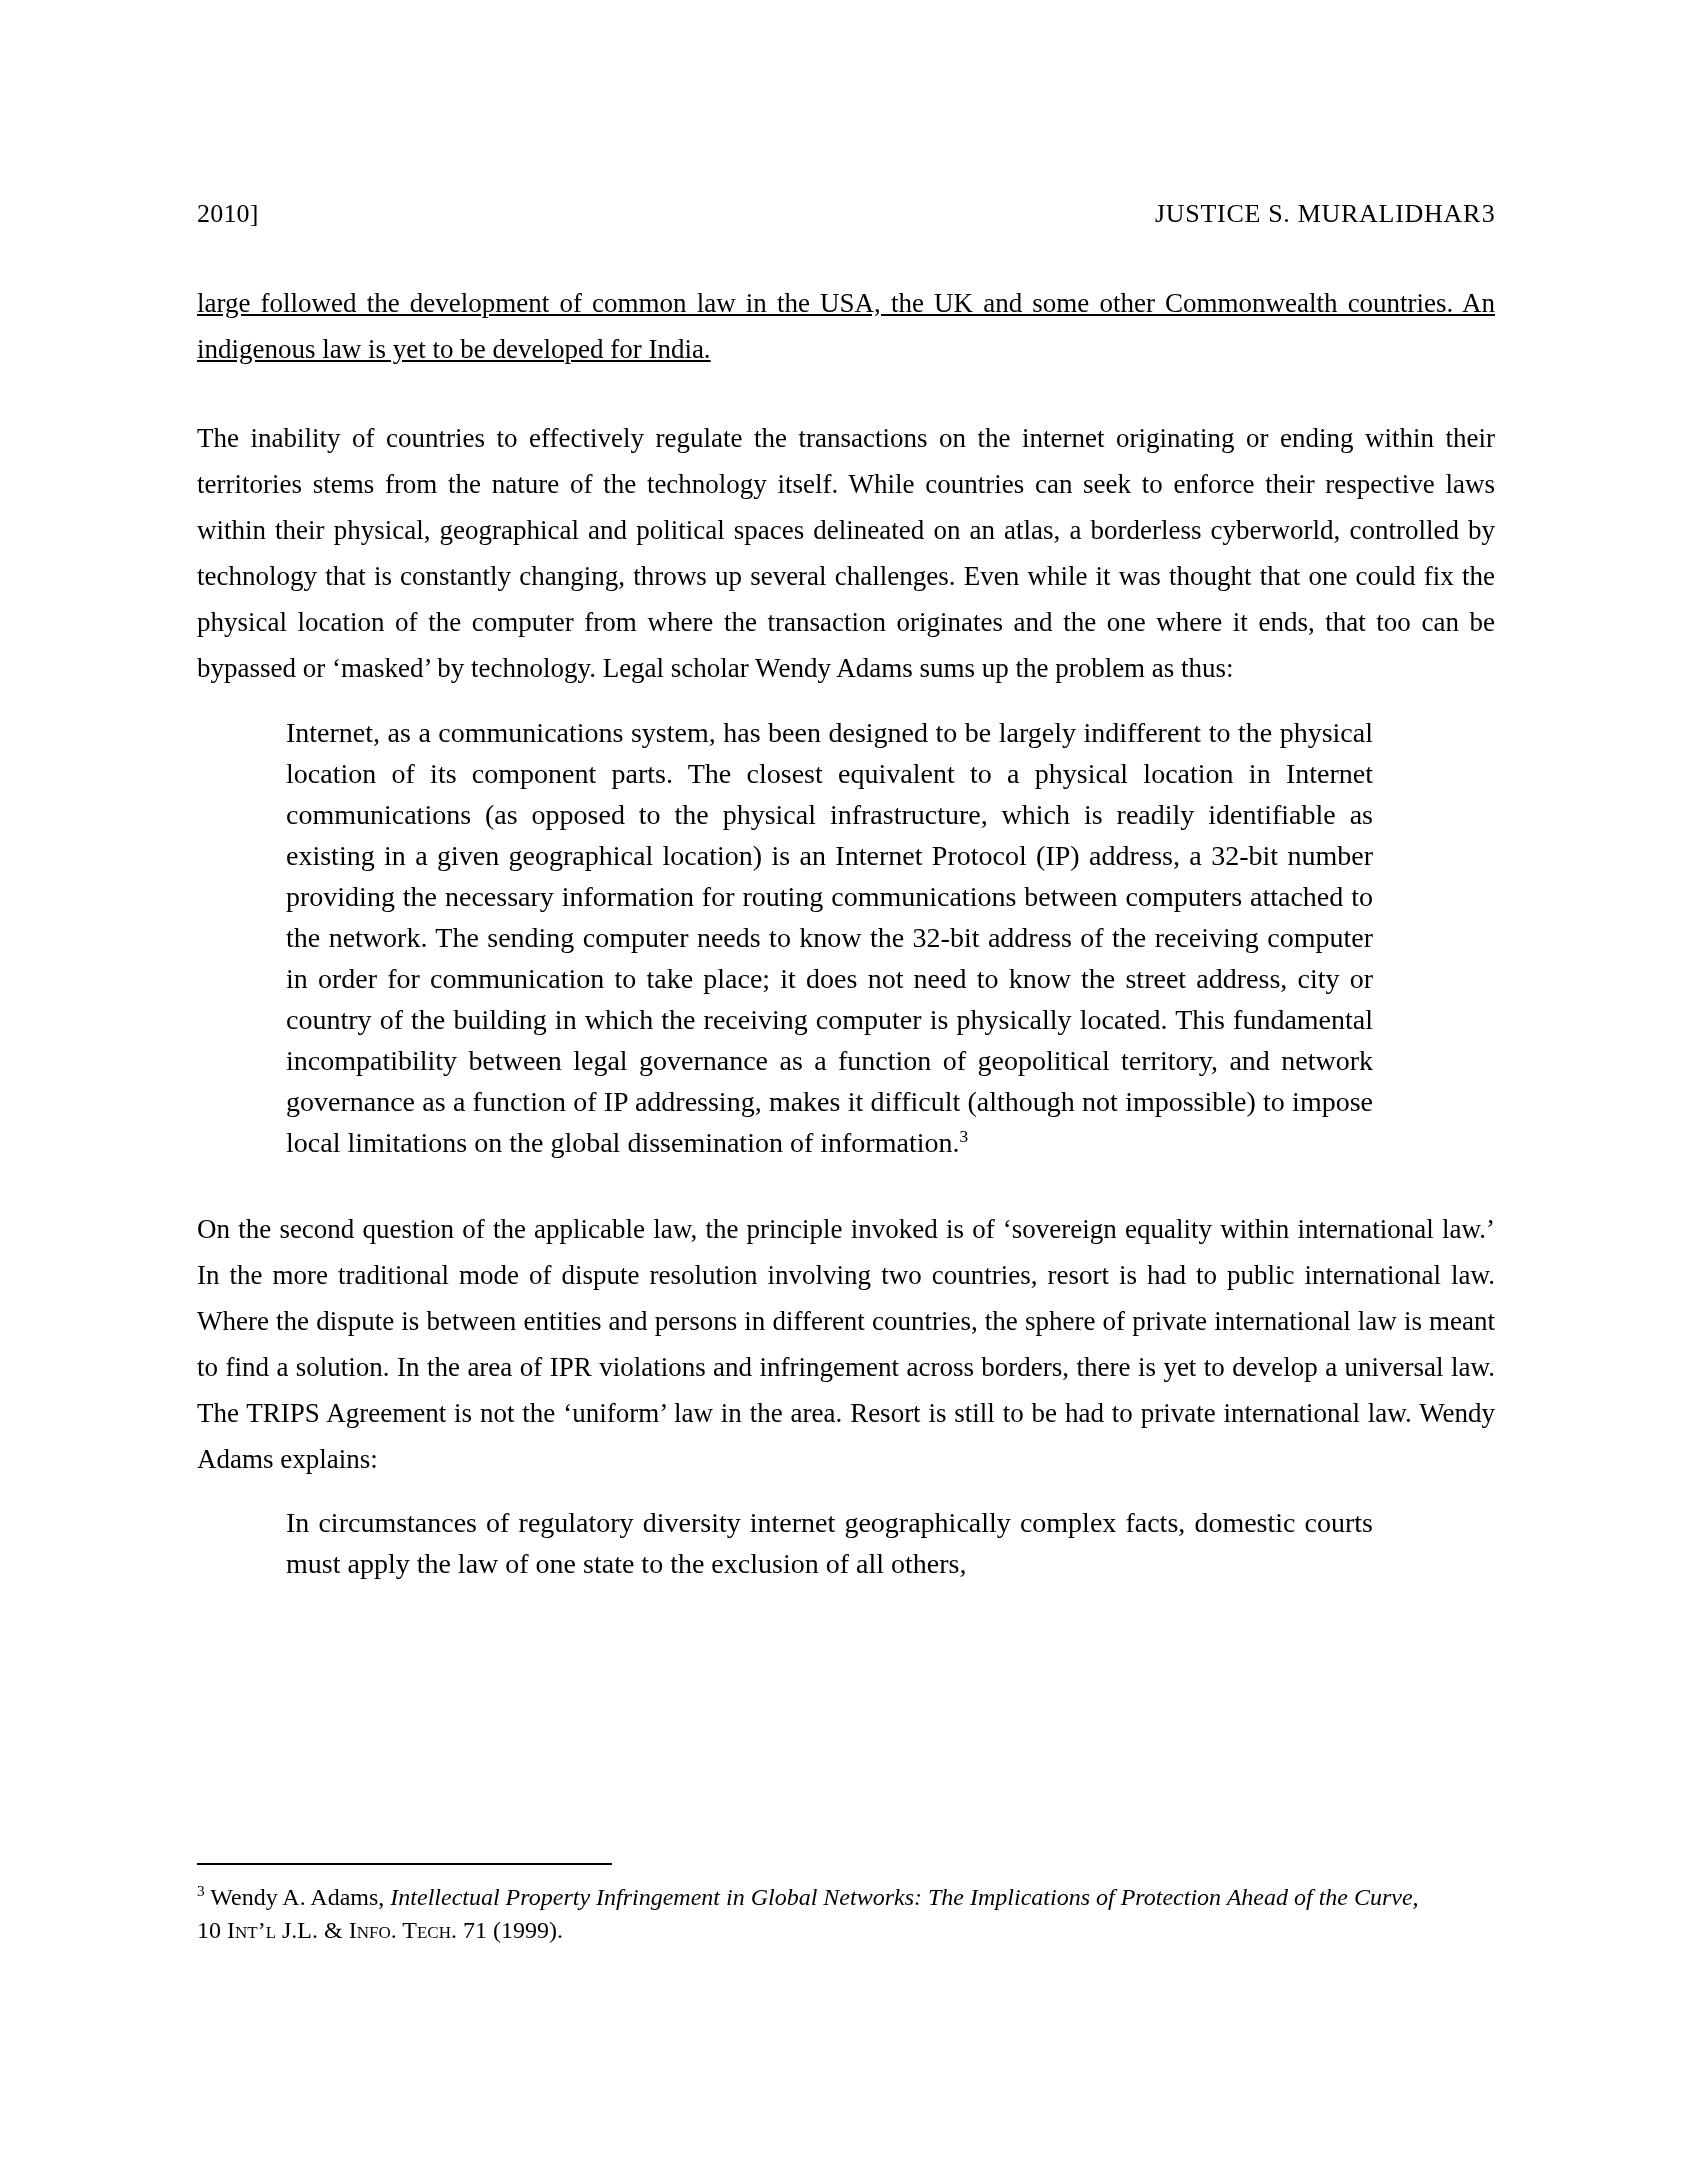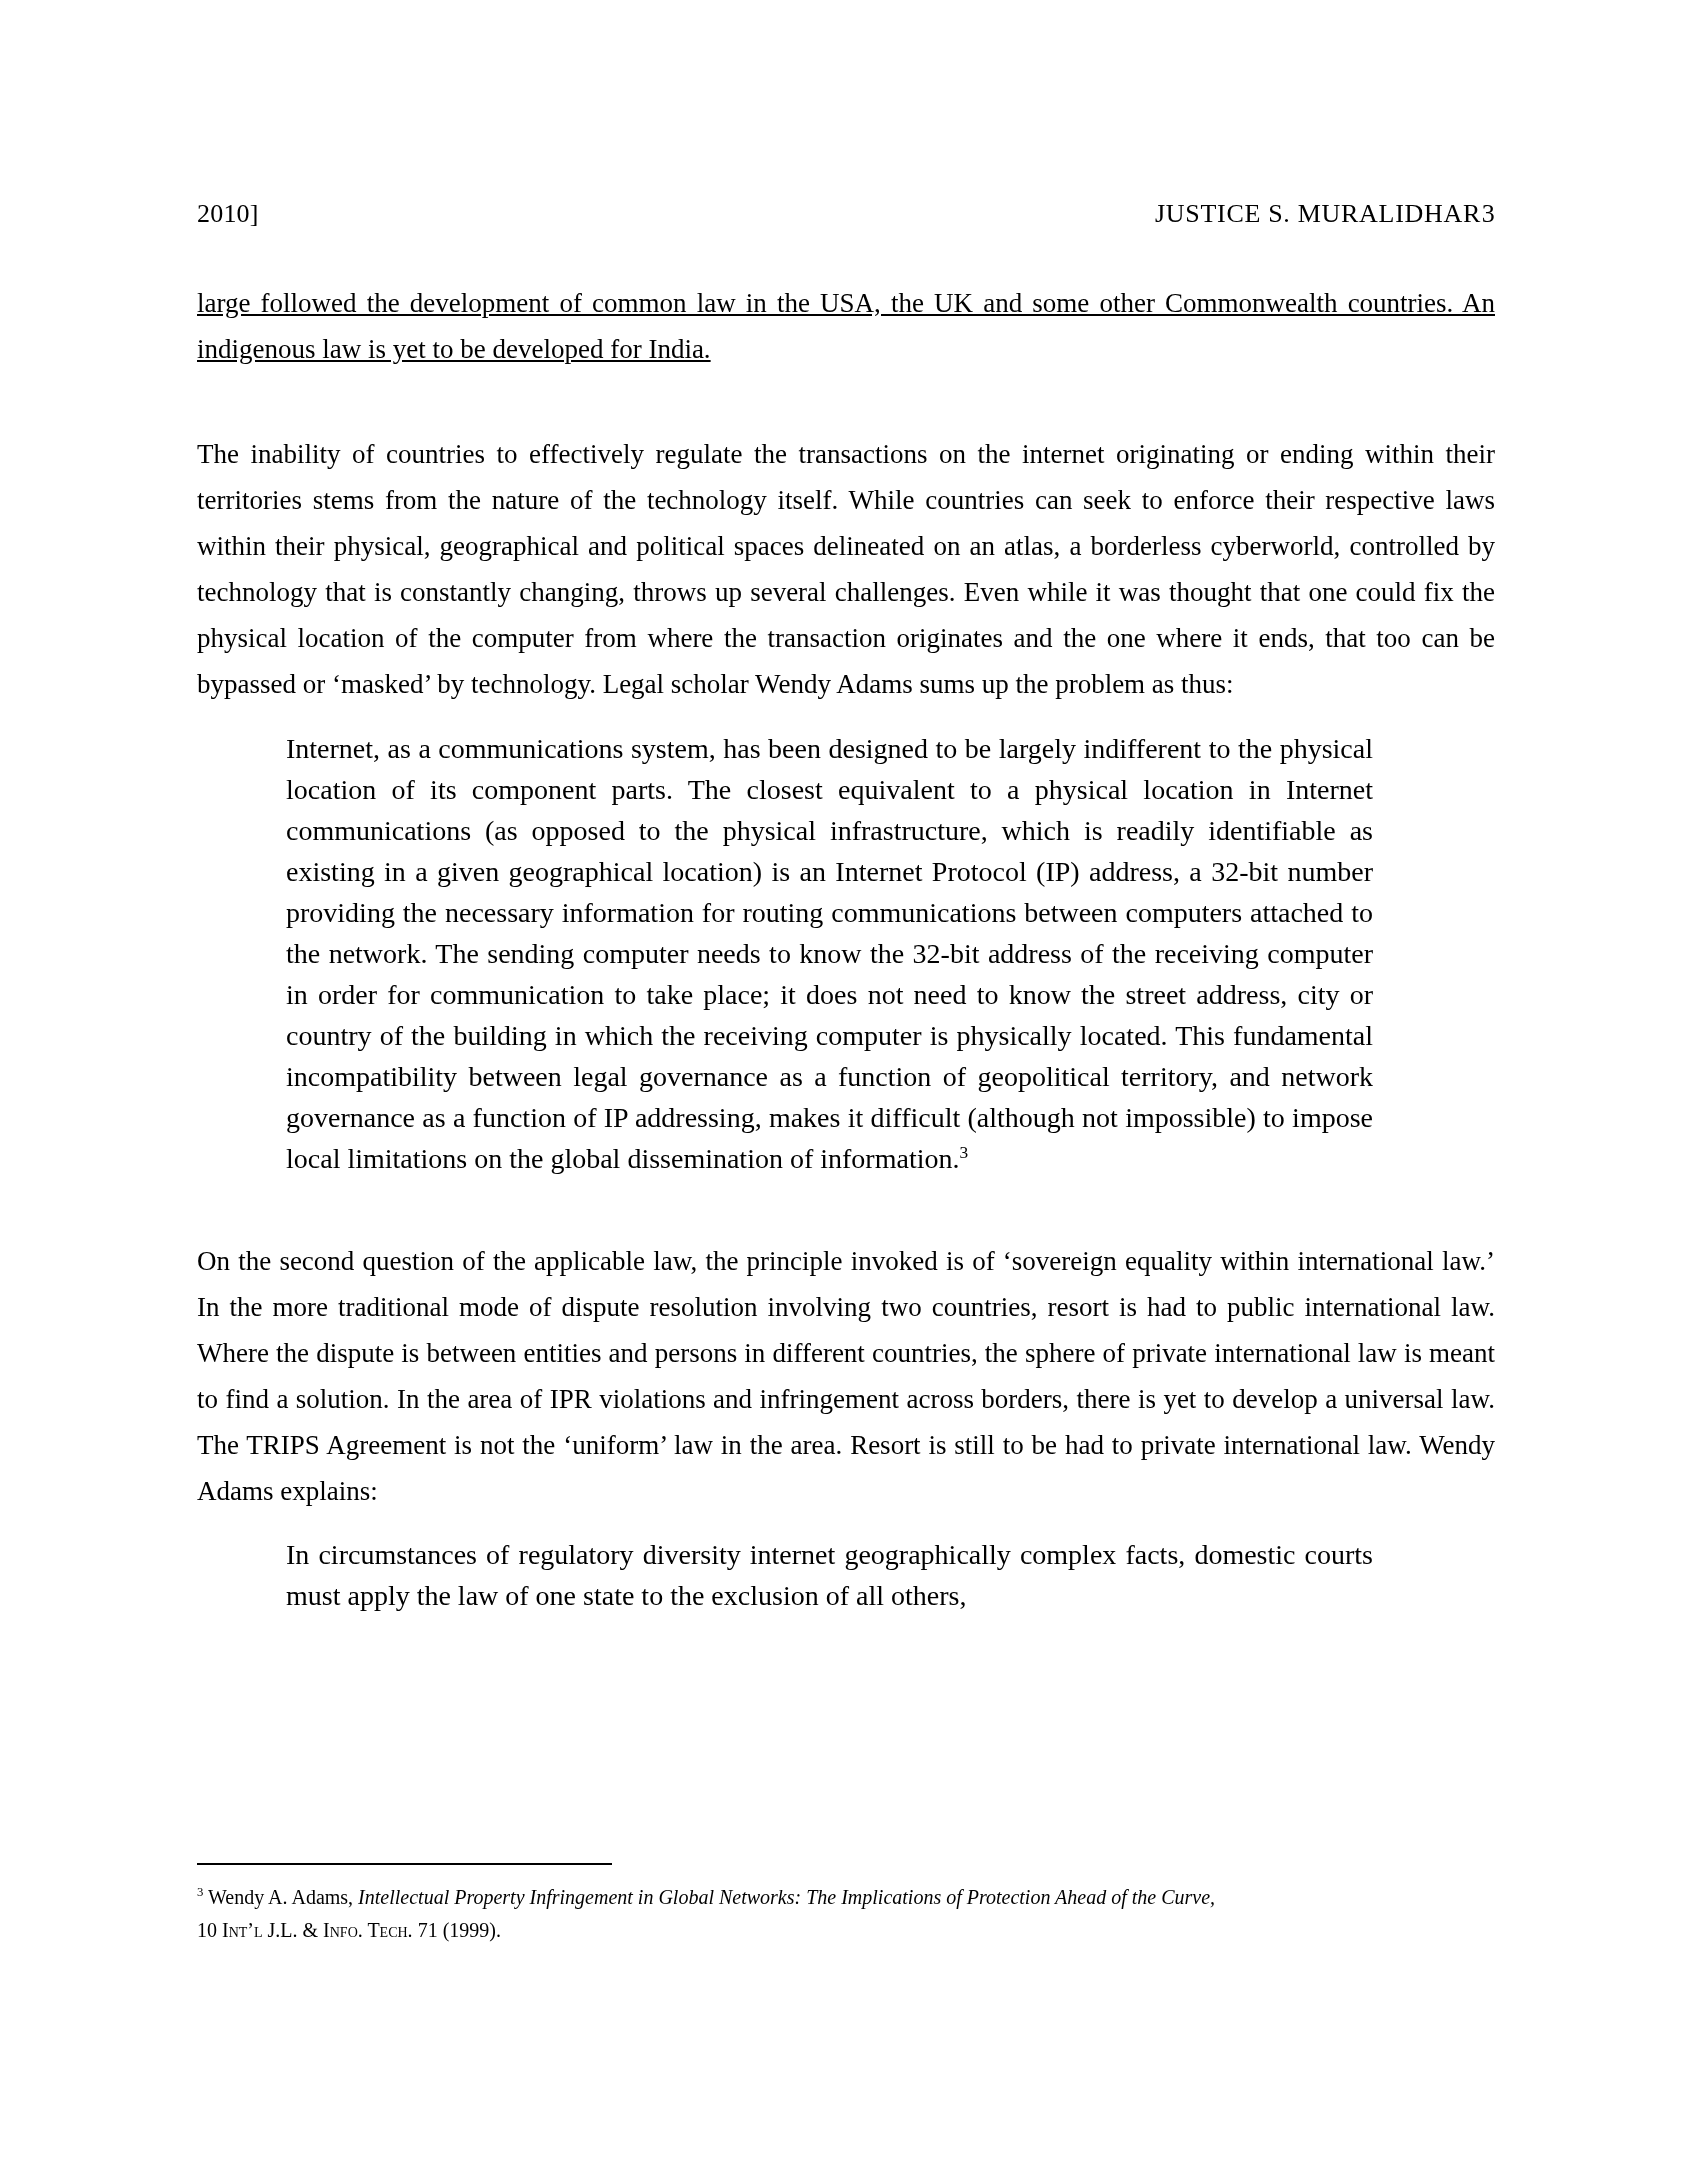--- a/index.html
+++ b/index.html
@@ -63,21 +63,21 @@
   
   .body-par {
     font-size: 27px;
     line-height: 46px;
     text-align: justify;
     text-justify: inter-word;
     margin: 0;
     hyphens: none;
   }
   .par-gap-lg { margin-top: 49px; text-decoration: underline; }
-  .par-gap-md { margin-top: 59px; }
+  .par-gap-md { margin-top: 43px; }
 
   
   .blockquote {
     font-size: 28px;
     line-height: 41px;
     text-align: justify;
     text-justify: inter-word;
     margin: 0;
     margin-left: 89px;
     width: 1144px;
@@ -98,21 +98,21 @@
     top: 1863px;
     width: 1298px;
   }
   .footnote-rule {
     width: 415px;
     height: 2.3px;
     background: #000000;
     margin: 0 0 16px 0;
   }
   .footnote {
-    font-size: 20px;
+    font-size: 24px;
     line-height: 33px;
     text-align: left;
     margin: 0;
   }
   .footnote sup {
     font-size: 0.64em;
     vertical-align: super;
     line-height: 0;
   }
   .ital { font-style: italic; }

